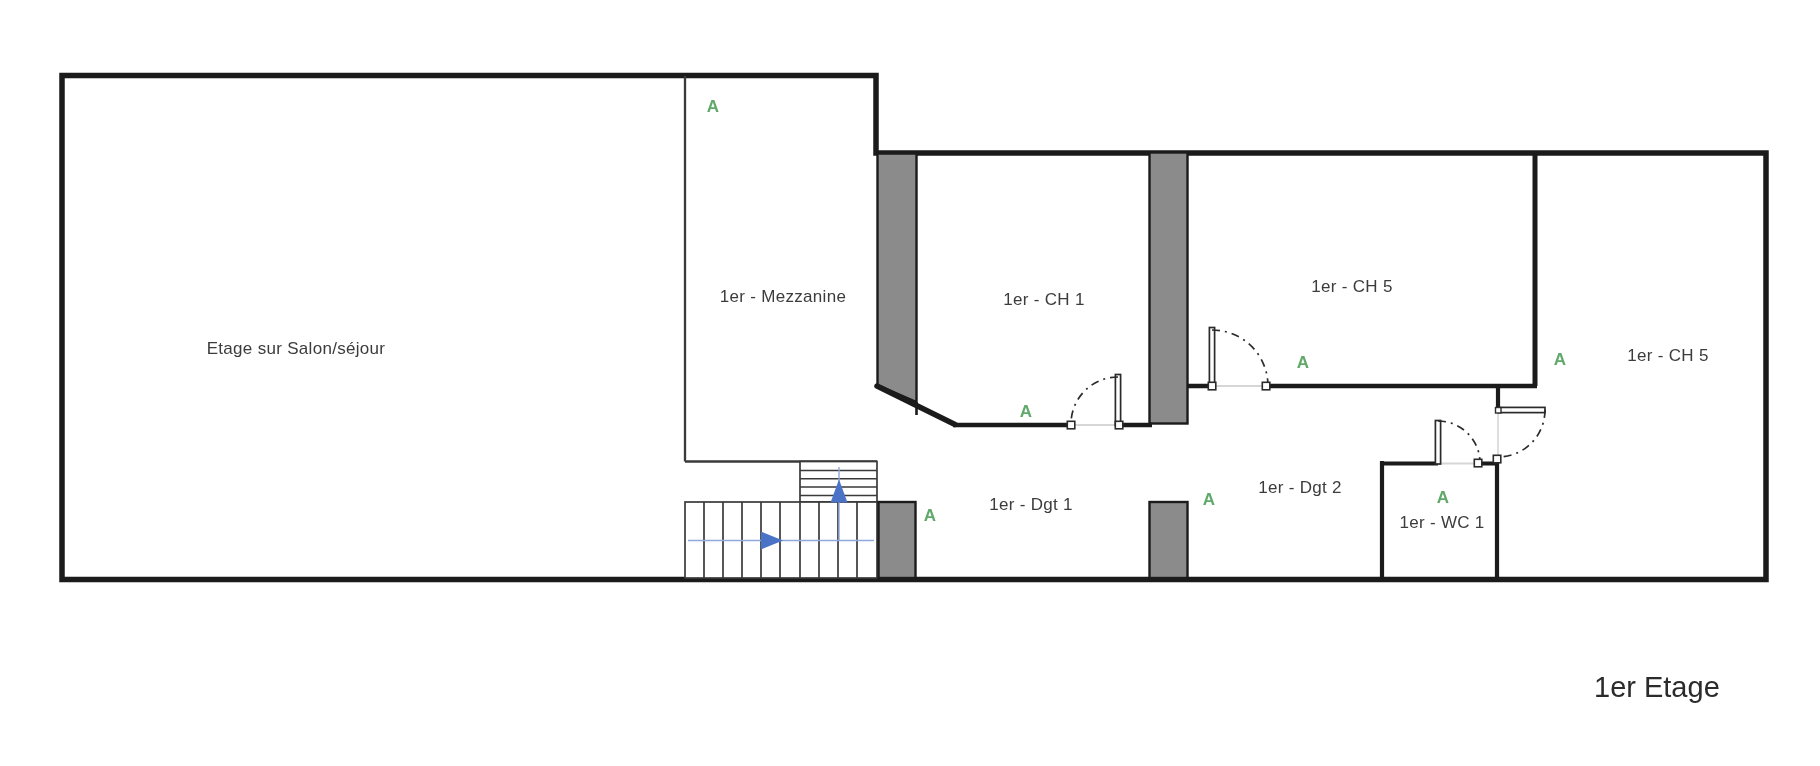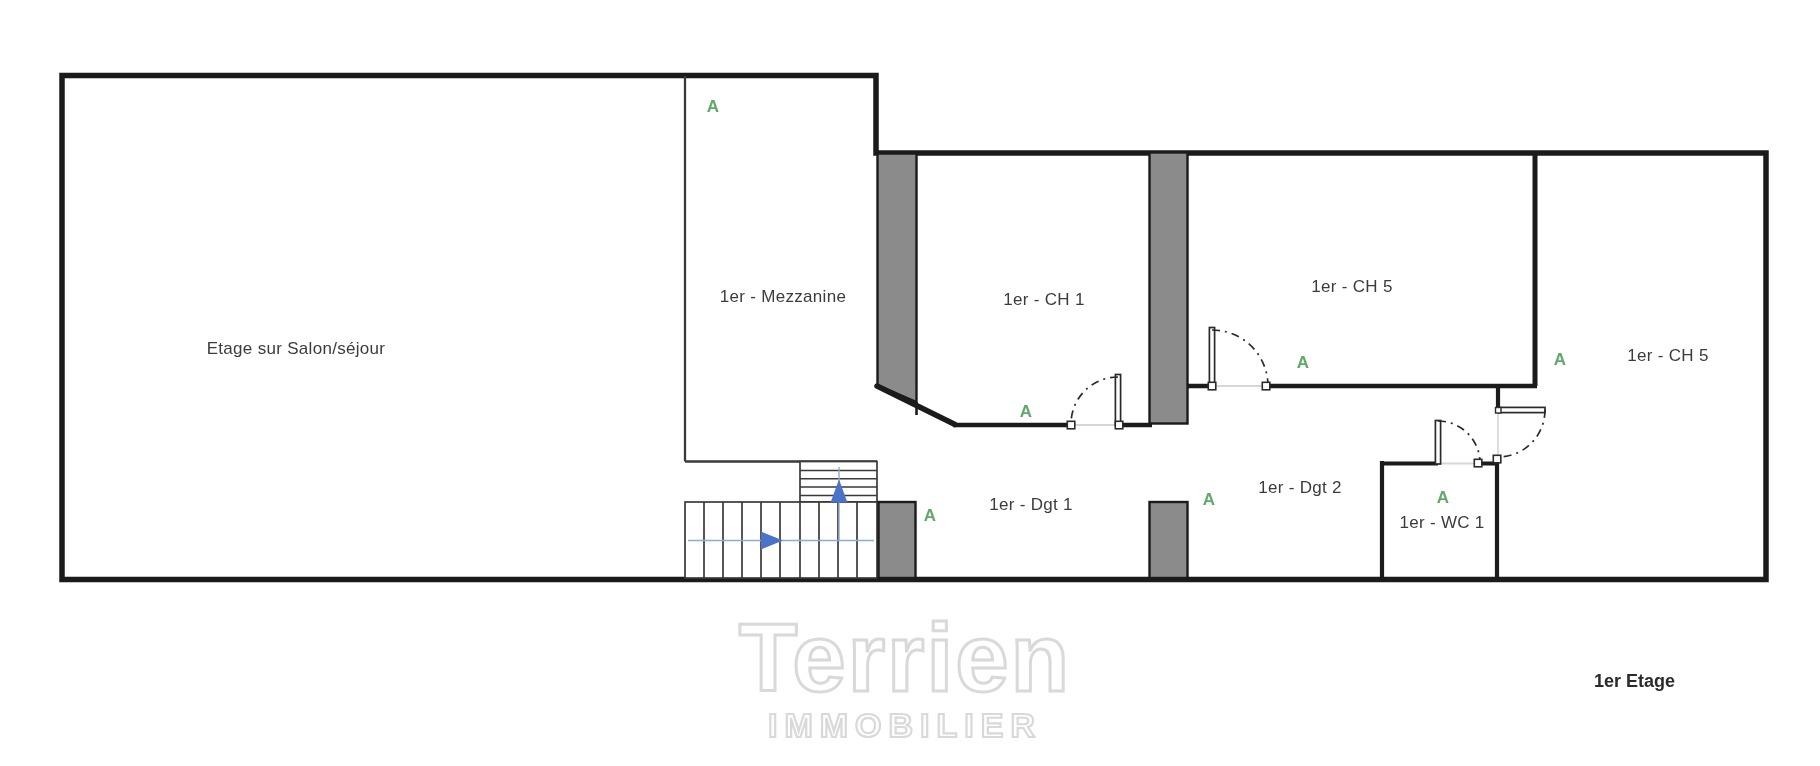--- a/index.html
+++ b/index.html
@@ -60,24 +60,23 @@
     margin-top:8px;
     font-size:34px;
     font-weight:700;
     letter-spacing:7px;
     color:transparent;
     -webkit-text-stroke:2.2px var(--watermark-gray);
   }
   .floor-title{
     position:absolute;
     left:1594px;top:671px;
-    font-size:18px;
+    font-size:29px;
     color:#2b2b2b;
     white-space:nowrap;
-    font-weight:bold;
   }
 </style>
 </head>
 <body>
 
 <div id="canvas">
 
   <svg id="plan-svg" width="1820" height="766" viewBox="0 0 1820 766">
 
     <g>
@@ -179,20 +178,16 @@
   <div class="room-label" style="left:1442px;top:523px">1er - WC 1</div>
 
   <div class="marker" style="left:713px;top:107px">A</div>
   <div class="marker" style="left:1026px;top:412px">A</div>
   <div class="marker" style="left:1303px;top:363px">A</div>
   <div class="marker" style="left:1560px;top:360px">A</div>
   <div class="marker" style="left:930px;top:516px">A</div>
   <div class="marker" style="left:1209px;top:500px">A</div>
   <div class="marker" style="left:1443px;top:498px">A</div>
 
-  <div class="watermark">
-    <div class="brand">Terrien</div>
-    <div class="tagline">IMMOBILIER</div>
-  </div>
 
   <div class="floor-title">1er Etage</div>
 
 </div>
 
 </body></html>

